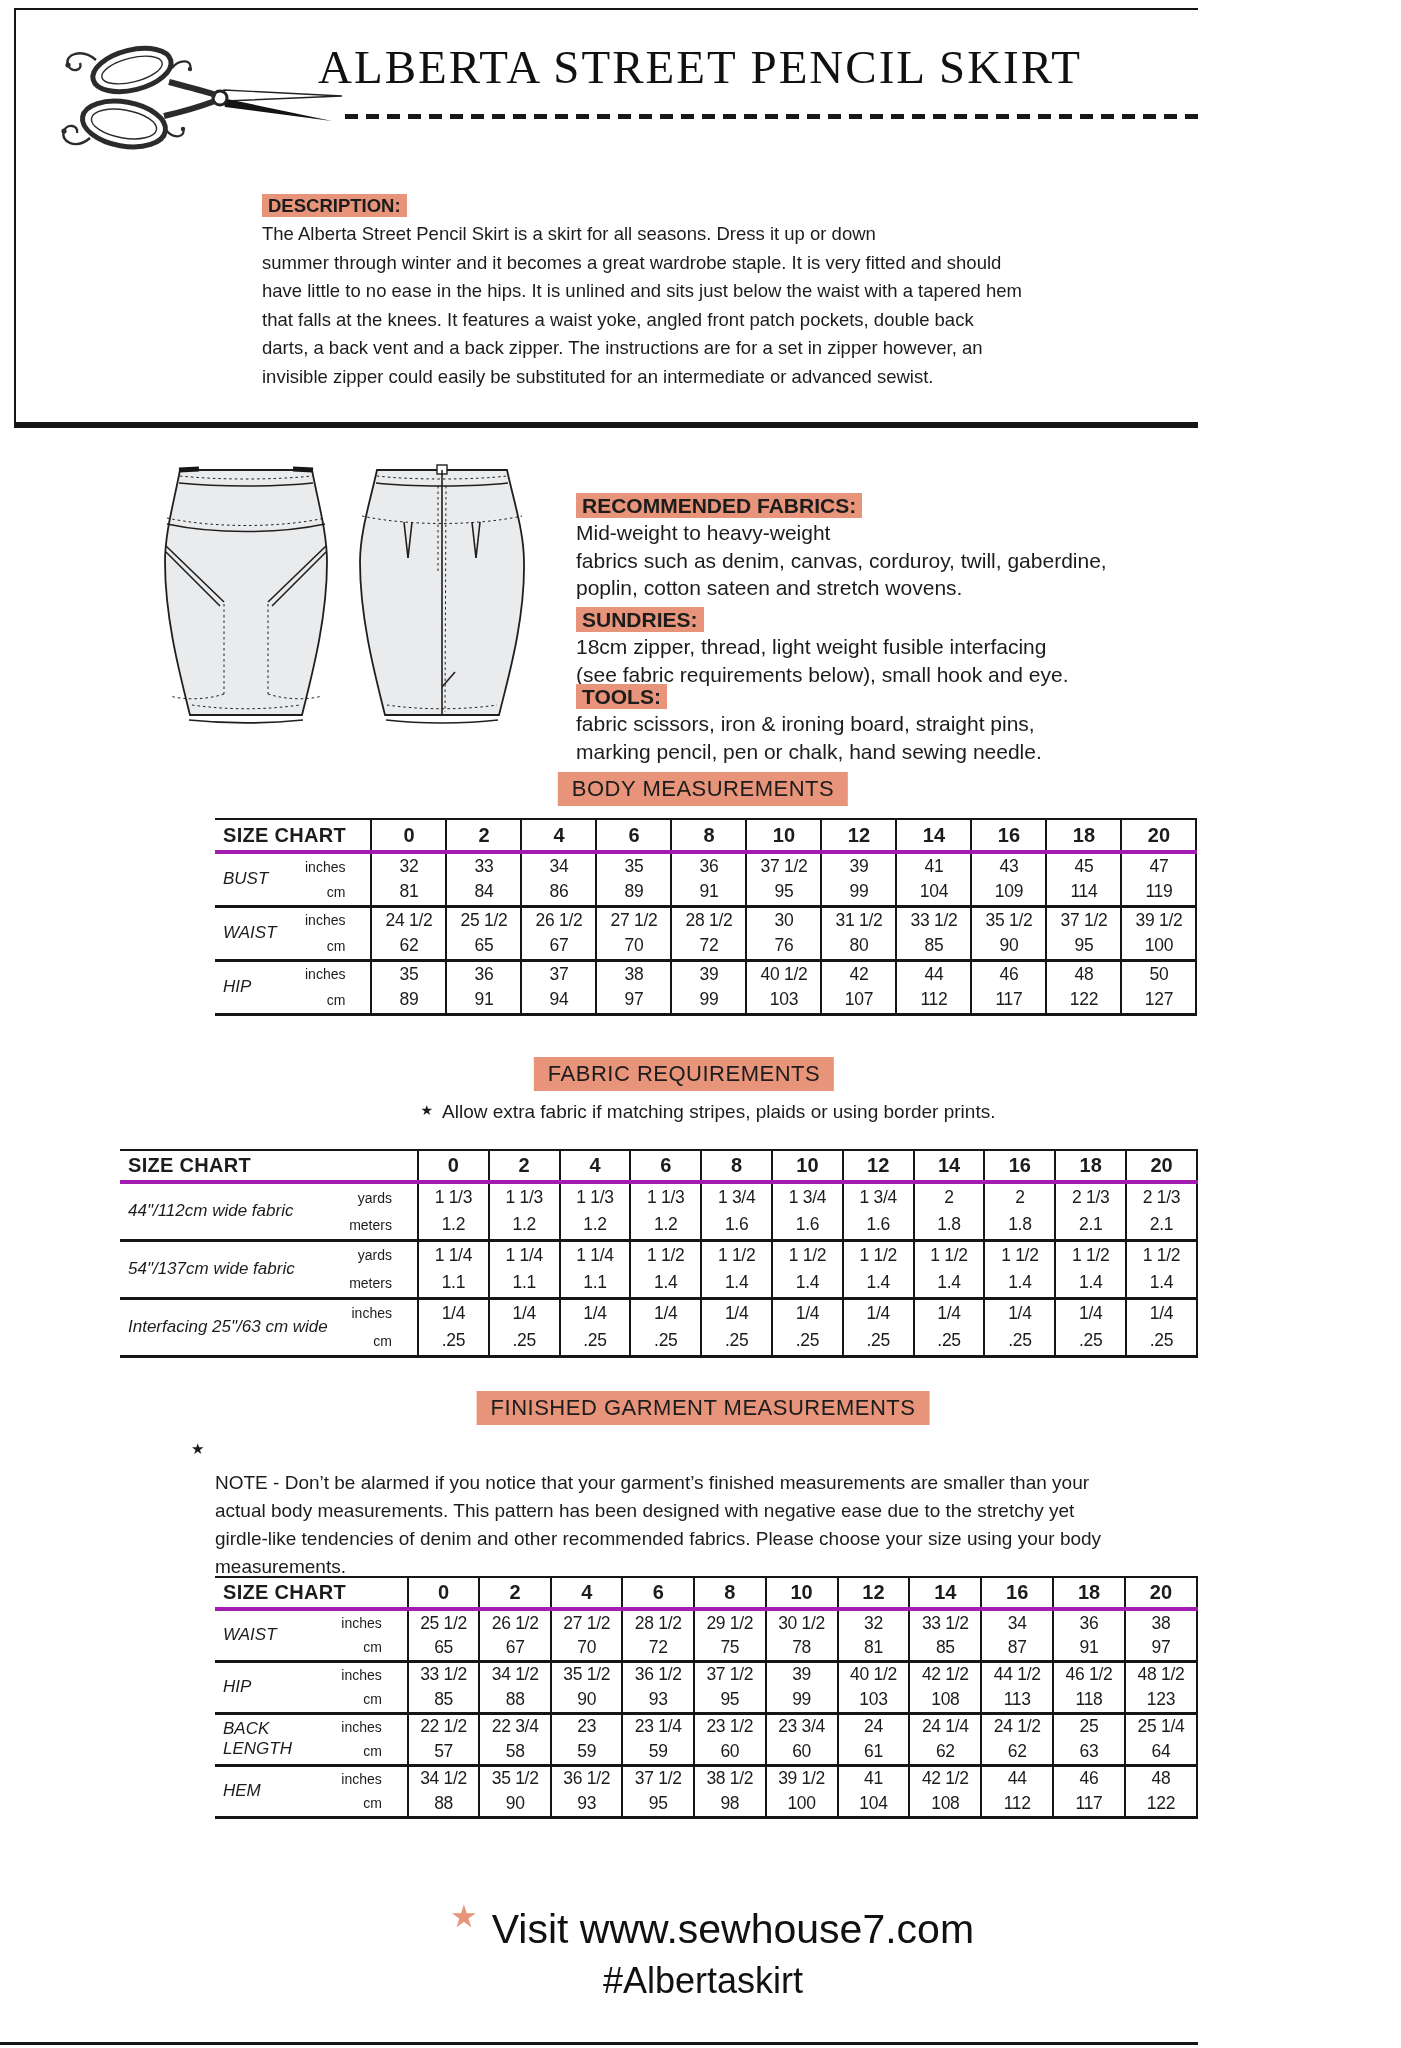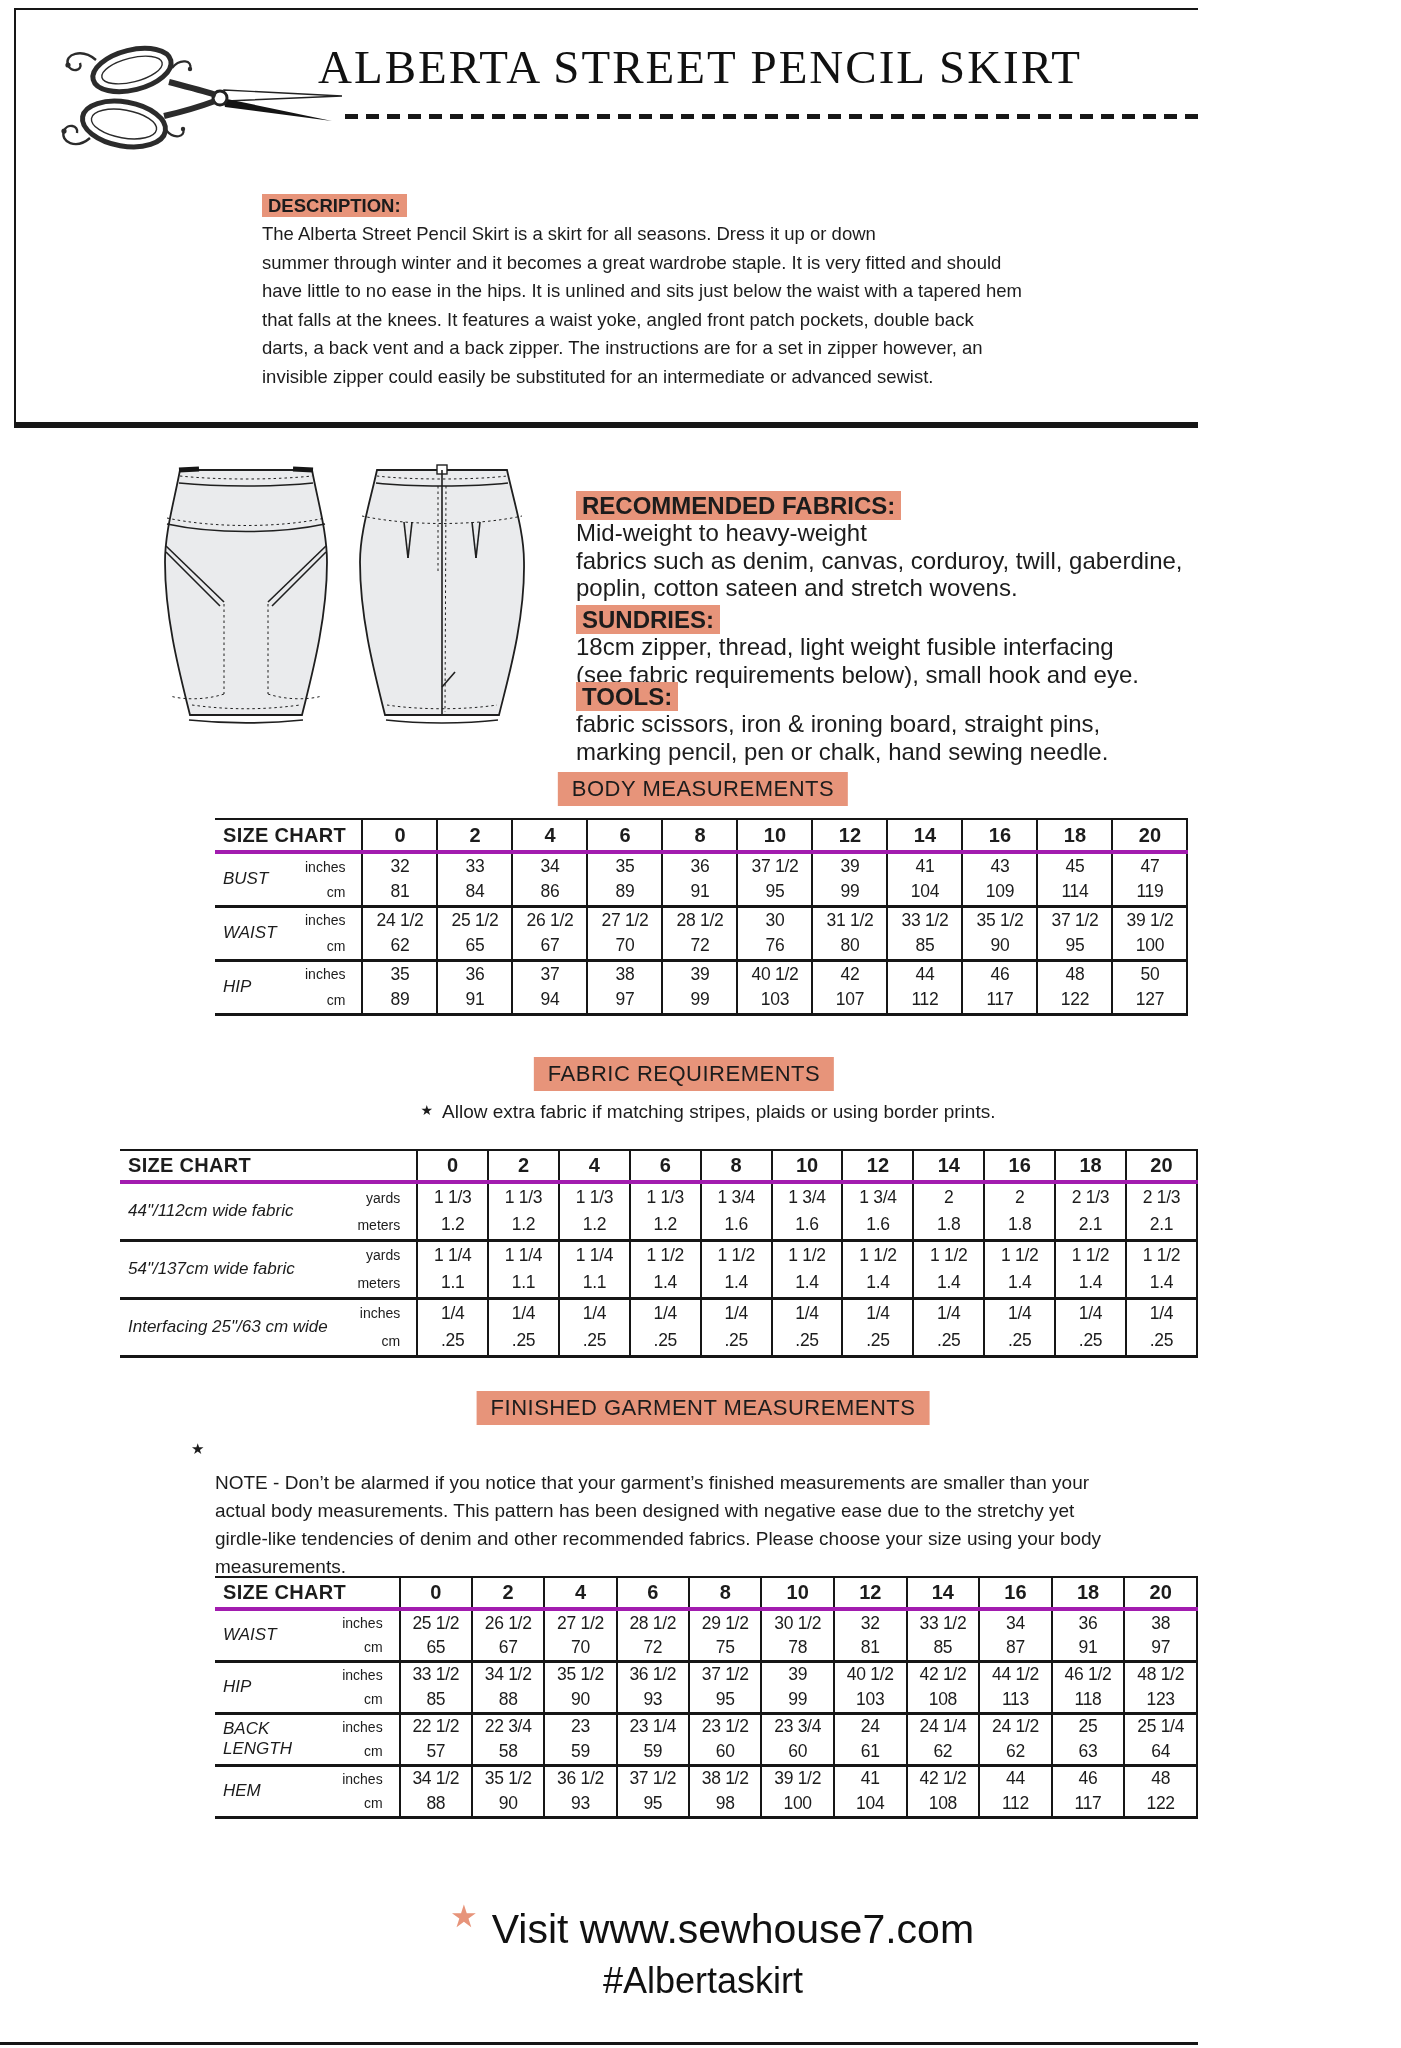--- a/index.html
+++ b/index.html
@@ -13,21 +13,21 @@
               font-family:"Liberation Serif",serif;font-size:47px;font-weight:400;
               letter-spacing:2px;white-space:nowrap;color:#111;}
   .dash-line{position:absolute;left:345px;top:114px;width:900px;height:5px;
              background:repeating-linear-gradient(90deg,#171717 0 13px,transparent 13px 21px);}
   .scissors{position:absolute;left:52px;top:40px;}
   .description{position:absolute;left:262px;top:163px;width:920px;
                font-size:18.5px;line-height:28.5px;white-space:pre-line;}
   .hl{background:var(--accent);font-weight:700;padding:1px 6px;}
   
   .skirts{position:absolute;left:158px;top:462px;}
-  .info{position:absolute;left:576px;width:620px;font-size:24px;line-height:27.5px;white-space:pre-line;}
+  .info{position:absolute;left:576px;width:620px;font-size:21px;line-height:27.5px;white-space:pre-line;}
   #info-fabrics{top:464px;}
   #info-sundries{top:578px;}
   #info-tools{top:655px;}
   
   .sec-heading{position:absolute;transform:translateX(-50%);background:var(--accent);
                font-weight:400;font-size:22px;letter-spacing:.5px;padding:4px 14px;white-space:nowrap;}
   #h-body{left:703px;top:772px;}
   #h-fabric{left:684px;top:1057px;}
   #h-fin{left:703px;top:1391px;}
   .fab-note{position:absolute;left:708px;top:1101px;transform:translateX(-50%);
@@ -40,21 +40,21 @@
   
   table.chart{position:absolute;border-collapse:collapse;table-layout:fixed;
               border-top:2px solid #161616;border-bottom:3px solid #161616;
               border-right:2px solid #161616;}
   table.chart th,table.chart td{padding:0;overflow:hidden;}
   table.chart thead th{border-bottom:4px solid #a21caf;font-weight:700;font-size:20px;}
   table.chart th.corner{text-align:left;padding-left:8px;letter-spacing:.3px;}
   table.chart th.size,table.chart td.val{border-left:2px solid #161616;text-align:center;}
   table.chart tbody{border-top:3px solid #161616;}
   table.chart td.rowlabel{text-align:left;padding-left:8px;font-size:17px;vertical-align:middle;line-height:20px;font-style:italic;}
-  table.chart td.unit{text-align:right;padding-right:16px;font-size:14px;}
+  table.chart td.unit{text-align:right;padding-right:25px;font-size:14px;}
   table.chart td.val{font-size:17.5px;letter-spacing:-0.3px;}
   #t-body{left:215px;top:818px;}    #t-body thead tr{height:33px;}   #t-body tbody tr{height:27px;}
   #t-fabric{left:120px;top:1149px;} #t-fabric thead tr{height:32px;} #t-fabric tbody tr{height:29px;}
   #t-fin{left:215px;top:1576px;}    #t-fin thead tr{height:32px;}    #t-fin tbody tr{height:26px;}
   
   .visit-line{position:absolute;left:712px;top:1898px;transform:translateX(-50%);
               font-size:41px;white-space:nowrap;color:#111;}
   .footer-star{color:var(--accent);font-size:31px;vertical-align:16px;margin-right:14px;}
   .hashtag-line{position:absolute;left:703px;top:1960px;transform:translateX(-50%);
                 font-size:36px;white-space:nowrap;color:#111;}

